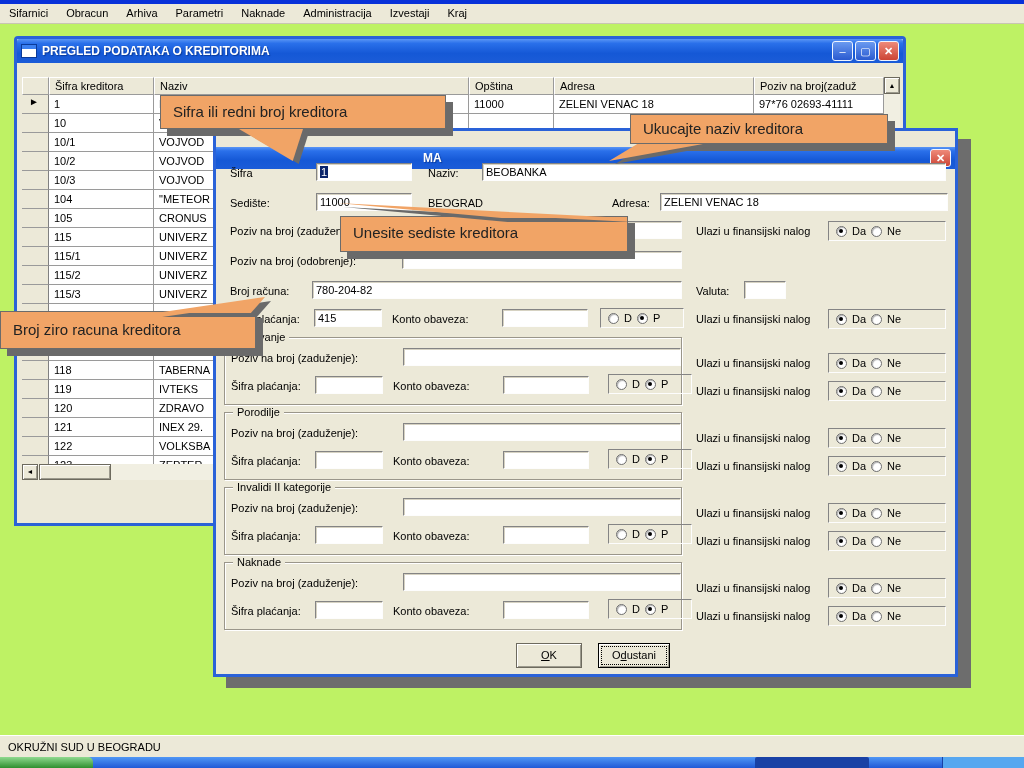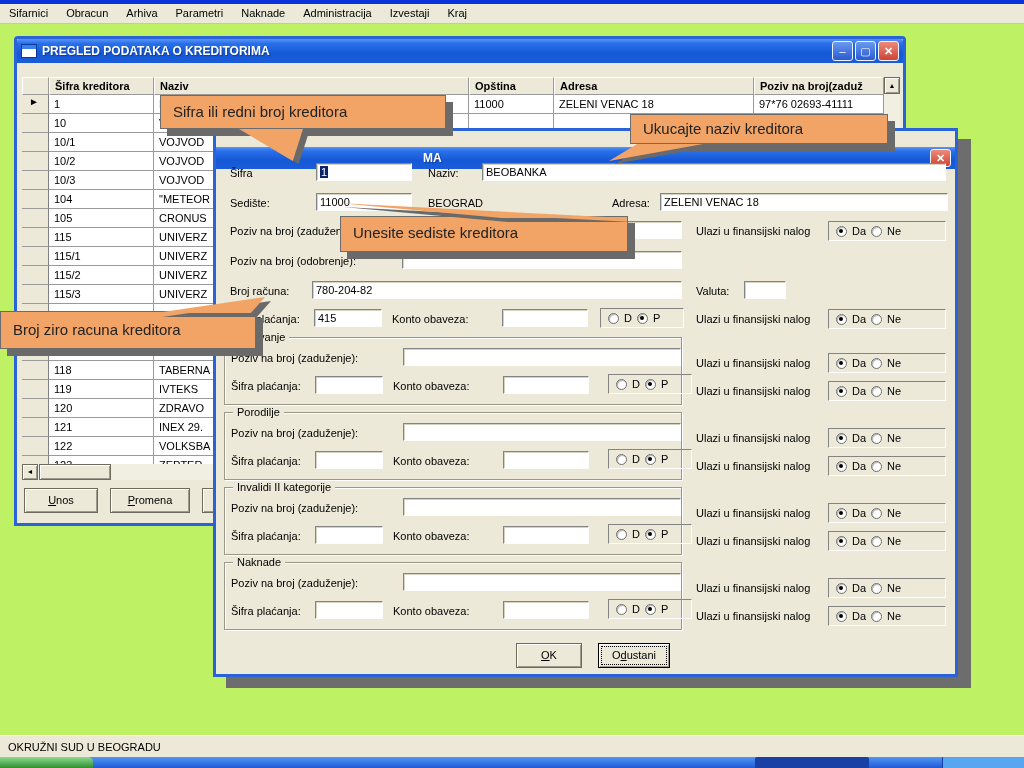--- a/index.html
+++ b/index.html
@@ -19,21 +19,21 @@
   .win-icon{width:14px;height:12px;background:#fff;border:1px solid #0a3a9a;position:relative;margin-right:5px;}
   .win-icon::before{content:'';position:absolute;left:0;top:0;right:0;height:4px;background:#3c80f0;}
   .title-text{color:#fff;font-weight:bold;font-size:12px;text-shadow:1px 1px 1px #0a3a9a;}
   .tb-btns{position:absolute;right:4px;top:2px;display:flex;gap:2px;}
   .tb-btn{width:21px;height:20px;border-radius:3px;border:1px solid #eef4ff;color:#fff;
           font-size:11px;line-height:18px;text-align:center;box-sizing:border-box;
           background:linear-gradient(180deg,#6a9af0,#2a5ad0);}
   .tb-btn.close{background:linear-gradient(180deg,#ee8a7a,#cc4435);font-weight:bold;}
   .client{position:absolute;left:0;top:24px;right:0;bottom:0;background:#ece9d8;}
   
-  .thead{position:absolute;left:5px;top:14px;height:18px;display:flex;font-weight:bold;}
+  .thead{position:absolute;left:5px;top:14px;height:18px;display:flex;}
   .hcell{box-sizing:border-box;height:18px;background:#ece9d8;border-top:1px solid #fff;
          border-left:1px solid #fff;border-right:1px solid #9a9a9a;border-bottom:1px solid #9a9a9a;
          font-size:11px;padding:2px 0 0 5px;white-space:nowrap;overflow:hidden;color:#000;}
   .tbody{position:absolute;left:5px;top:32px;width:862px;height:369px;overflow:hidden;background:#fff;}
   .trow{display:flex;height:19px;}
   .tcell{box-sizing:border-box;height:19px;background:#fff;border-right:1px solid #9a9a9a;
          border-bottom:1px solid #9a9a9a;font-size:11px;padding:3px 0 0 5px;white-space:nowrap;overflow:hidden;}
   .tcell.selcol{background:#ece9d8;border-right:1px solid #808080;padding:1px 0 0 7px;font-size:10px;}
   .vscroll{position:absolute;left:867px;top:14px;width:16px;height:387px;background:#f1efe2;}
   .sbtn{box-sizing:border-box;width:16px;height:17px;background:#ece9d8;border:1px solid #6d6a5e;
@@ -308,25 +308,20 @@
             <span class="tcell" style="width: 130px;"></span>
           </div>
         </div>
       <div class="vscroll">
         <div class="sbtn">▲</div>
       </div>
       <div class="hscroll">
         <div class="sbtn" style="height:16px;line-height:14px;">◄</div>
         <div class="hthumb"></div>
       </div>
-      <div class="win-buttons">
-        <div class="btn3d" id="btn-unos"><u>U</u>nos</div>
-        <div class="btn3d" id="btn-promena"><u>P</u>romena</div>
-        <div class="btn3d" id="btn-brisanje"><u>B</u>risanje</div>
-      </div>
     </div>
   </div>
 
   <div class="dialog">
     <div class="dlg-titlebar">
       <span class="dlg-title-frag">MA</span>
       <span class="dlg-close">✕</span>
     </div>
 
     <span class="lbl" style="left:14px;top:36px;">Šifra</span>

